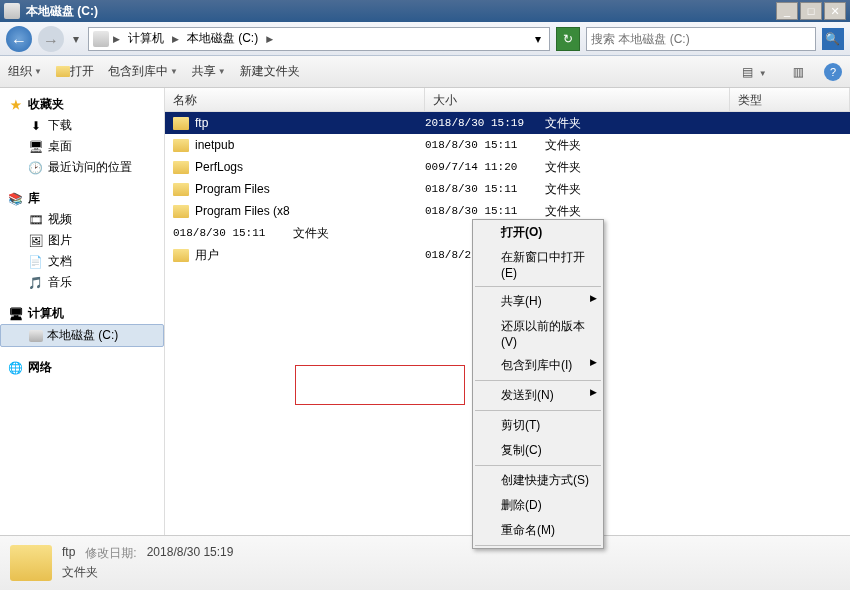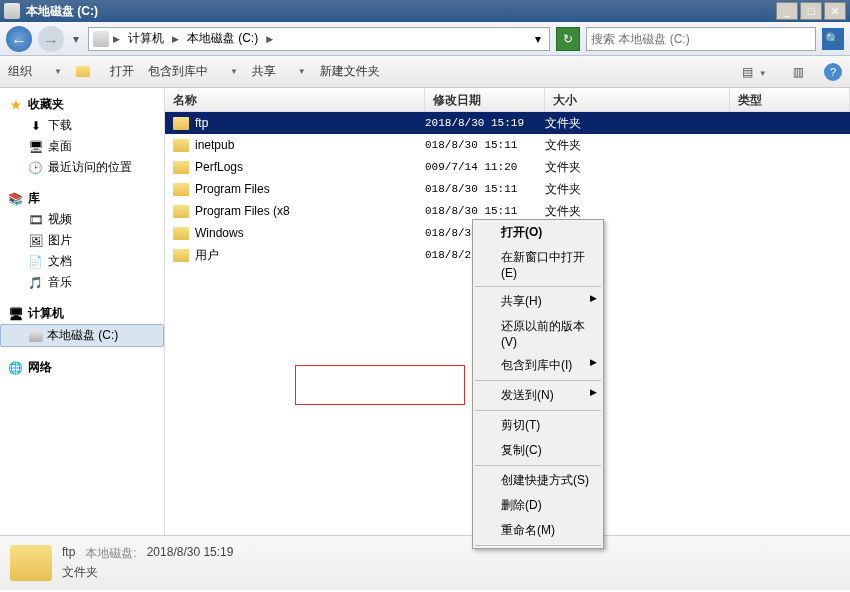--- a/index.html
+++ b/index.html
@@ -20,40 +20,40 @@
 .bcicon { width: 16px; height: 16px; background: linear-gradient(#e8e8e8,#c0c0c0); border-radius: 2px; }
 .bcsep { color: #555; font-size: 9px; padding: 0 2px; }
 .bcitem { padding: 2px 4px; cursor: pointer; }
 .bcdrop { margin-left: auto; padding: 0 4px; cursor: pointer; }
 .refresh { width: 24px; height: 24px; background: #3a8a3a; border: 1px solid #2a6a2a; display: flex; align-items: center; justify-content: center; color: #fff; cursor: pointer; }
 .searchbox { width: 230px; height: 24px; background: #fff; border: 1px solid #a0a8b4; display: flex; align-items: center; padding: 0 4px; justify-content: center; }
 .searchbox input { flex: 1; border: none; outline: none; font-size: 12px; color: #888; }
 .searchbtn { width: 22px; height: 22px; background: #2d6db5; display: flex; align-items: center; justify-content: center; color: #fff; cursor: pointer; }
 
 .toolbar { height: 32px; background: linear-gradient(#f8f8f8,#e8e8e8); border-bottom: 1px solid #ccc; display: flex; align-items: center; padding: 0 8px; gap: 14px; }
-.tbitem { display: flex; align-items: center; gap: 20px; cursor: pointer; color: #333; }
+.tbitem { display: flex; align-items: center; gap: 0; cursor: pointer; color: #333; }
 .tbdrop { font-size: 8px; color: #666; margin-left: 2px; }
 .tbspacer { flex: 1; }
 .tbicon { color: #555; cursor: pointer; padding: 2px 6px; }
 .tbhelp { width: 18px; height: 18px; border-radius: 50%; background: #4a8ad0; color: #fff; display: flex; align-items: center; justify-content: center; cursor: pointer; font-size: 11px; }
 
 .main { display: flex; height: 447px; }
 .sidebar { width: 165px; background: #fff; border-right: 1px solid #ddd; padding: 6px 0; overflow: hidden; }
 .sbgroup { margin-bottom: 10px; }
 .sbhdr { display: flex; align-items: center; gap: 4px; padding: 2px 8px; cursor: pointer; font-weight: bold; }
 .sbitem { display: flex; align-items: center; gap: 4px; padding: 2px 8px 2px 28px; cursor: pointer; }
 .sbitem.selected { background: #d8e4f0; border: 1px solid #a0b8d8; border-radius: 2px; }
 .sbicon { width: 16px; height: 16px; display: inline-flex; align-items: center; justify-content: center; }
 .star { color: #f0b020; }
 .folder-ico { width: 14px; height: 11px; background: linear-gradient(#f8e088,#e8c050); border-radius: 1px; }
 .drive-ico { width: 14px; height: 12px; background: linear-gradient(#e8e8e8,#b0b0b0); border-radius: 2px; }
 
 .content { flex: 1; display: flex; flex-direction: column; position: relative; }
 .colhdrs { height: 24px; background: linear-gradient(#fdfdfd,#ececec); border-bottom: 1px solid #ddd; display: flex; }
-.colhdr { border-right: 1px solid #ddd; padding: 4px 8px; color: #333; cursor: pointer; font-weight: bold; }
+.colhdr { border-right: 1px solid #ddd; padding: 4px 8px; color: #333; cursor: pointer; }
 .colhdr.name { width: 260px; }
 .colhdr.date { width: 120px; }
 .colhdr.type { width: 120px; }
 .colhdr.size { flex: 1; }
 
 .filelist { flex: 1; position: relative; }
 .filerow { display: flex; align-items: center; height: 22px; padding-left: 8px; }
 .filerow.selected { background: #0a246a; color: #fff; }
 .filecell.name { width: 252px; display: flex; align-items: center; gap: 6px; }
 .filecell.date { width: 120px; font-family: "Courier New", monospace; font-size: 11px; }
@@ -189,21 +189,20 @@
       <div class="sbhdr">
           <span class="sbicon">🌐</span>
           <span>网络</span>
         </div>
     </div>
   </div>
 
   <div class="content">
     <div class="colhdrs">
       <div class="colhdr name">名称</div>
-      <div class="colhdr date">修改日期</div>
       <div class="colhdr size">大小</div>
       <div class="colhdr type">类型</div>
     </div>
     <div class="filelist" id="filelist">
         <div class="filerow selected">
           <div class="filecell name">
             <span class="fileicon"></span>
             <span>ftp</span>
           </div>
           <div class="filecell date">2018/8/30 15:19</div>
@@ -235,24 +234,20 @@
         </div>
         <div class="filerow">
           <div class="filecell name">
             <span class="fileicon"></span>
             <span>Program Files (x8</span>
           </div>
           <div class="filecell date">018/8/30 15:11</div>
           <div class="filecell type">文件夹</div>
         </div>
         <div class="filerow">
-          <div class="filecell name">
-            <span class="fileicon"></span>
-            <span>Windows</span>
-          </div>
           <div class="filecell date">018/8/30 15:11</div>
           <div class="filecell type">文件夹</div>
         </div>
         <div class="filerow">
           <div class="filecell name">
             <span class="fileicon"></span>
             <span>用户</span>
           </div>
           <div class="filecell date">018/8/25 10:02</div>
           <div class="filecell type">文件夹</div>
@@ -280,20 +275,20 @@
   </div>
 </div>
 
 <div class="redbox"></div>
 
 <div class="statusbar">
   <div class="bigfolder"></div>
   <div class="statustext">
     <div class="statusline">
       <span>ftp</span>
-      <span class="statuslabel">本地磁盘:</span>
+      <span class="statuslabel">修改日期:</span>
       <span>2018/8/30 15:19</span>
     </div>
     <div class="statusline">
       <span>文件夹</span>
     </div>
   </div>
 </div>
 
 </body></html>

